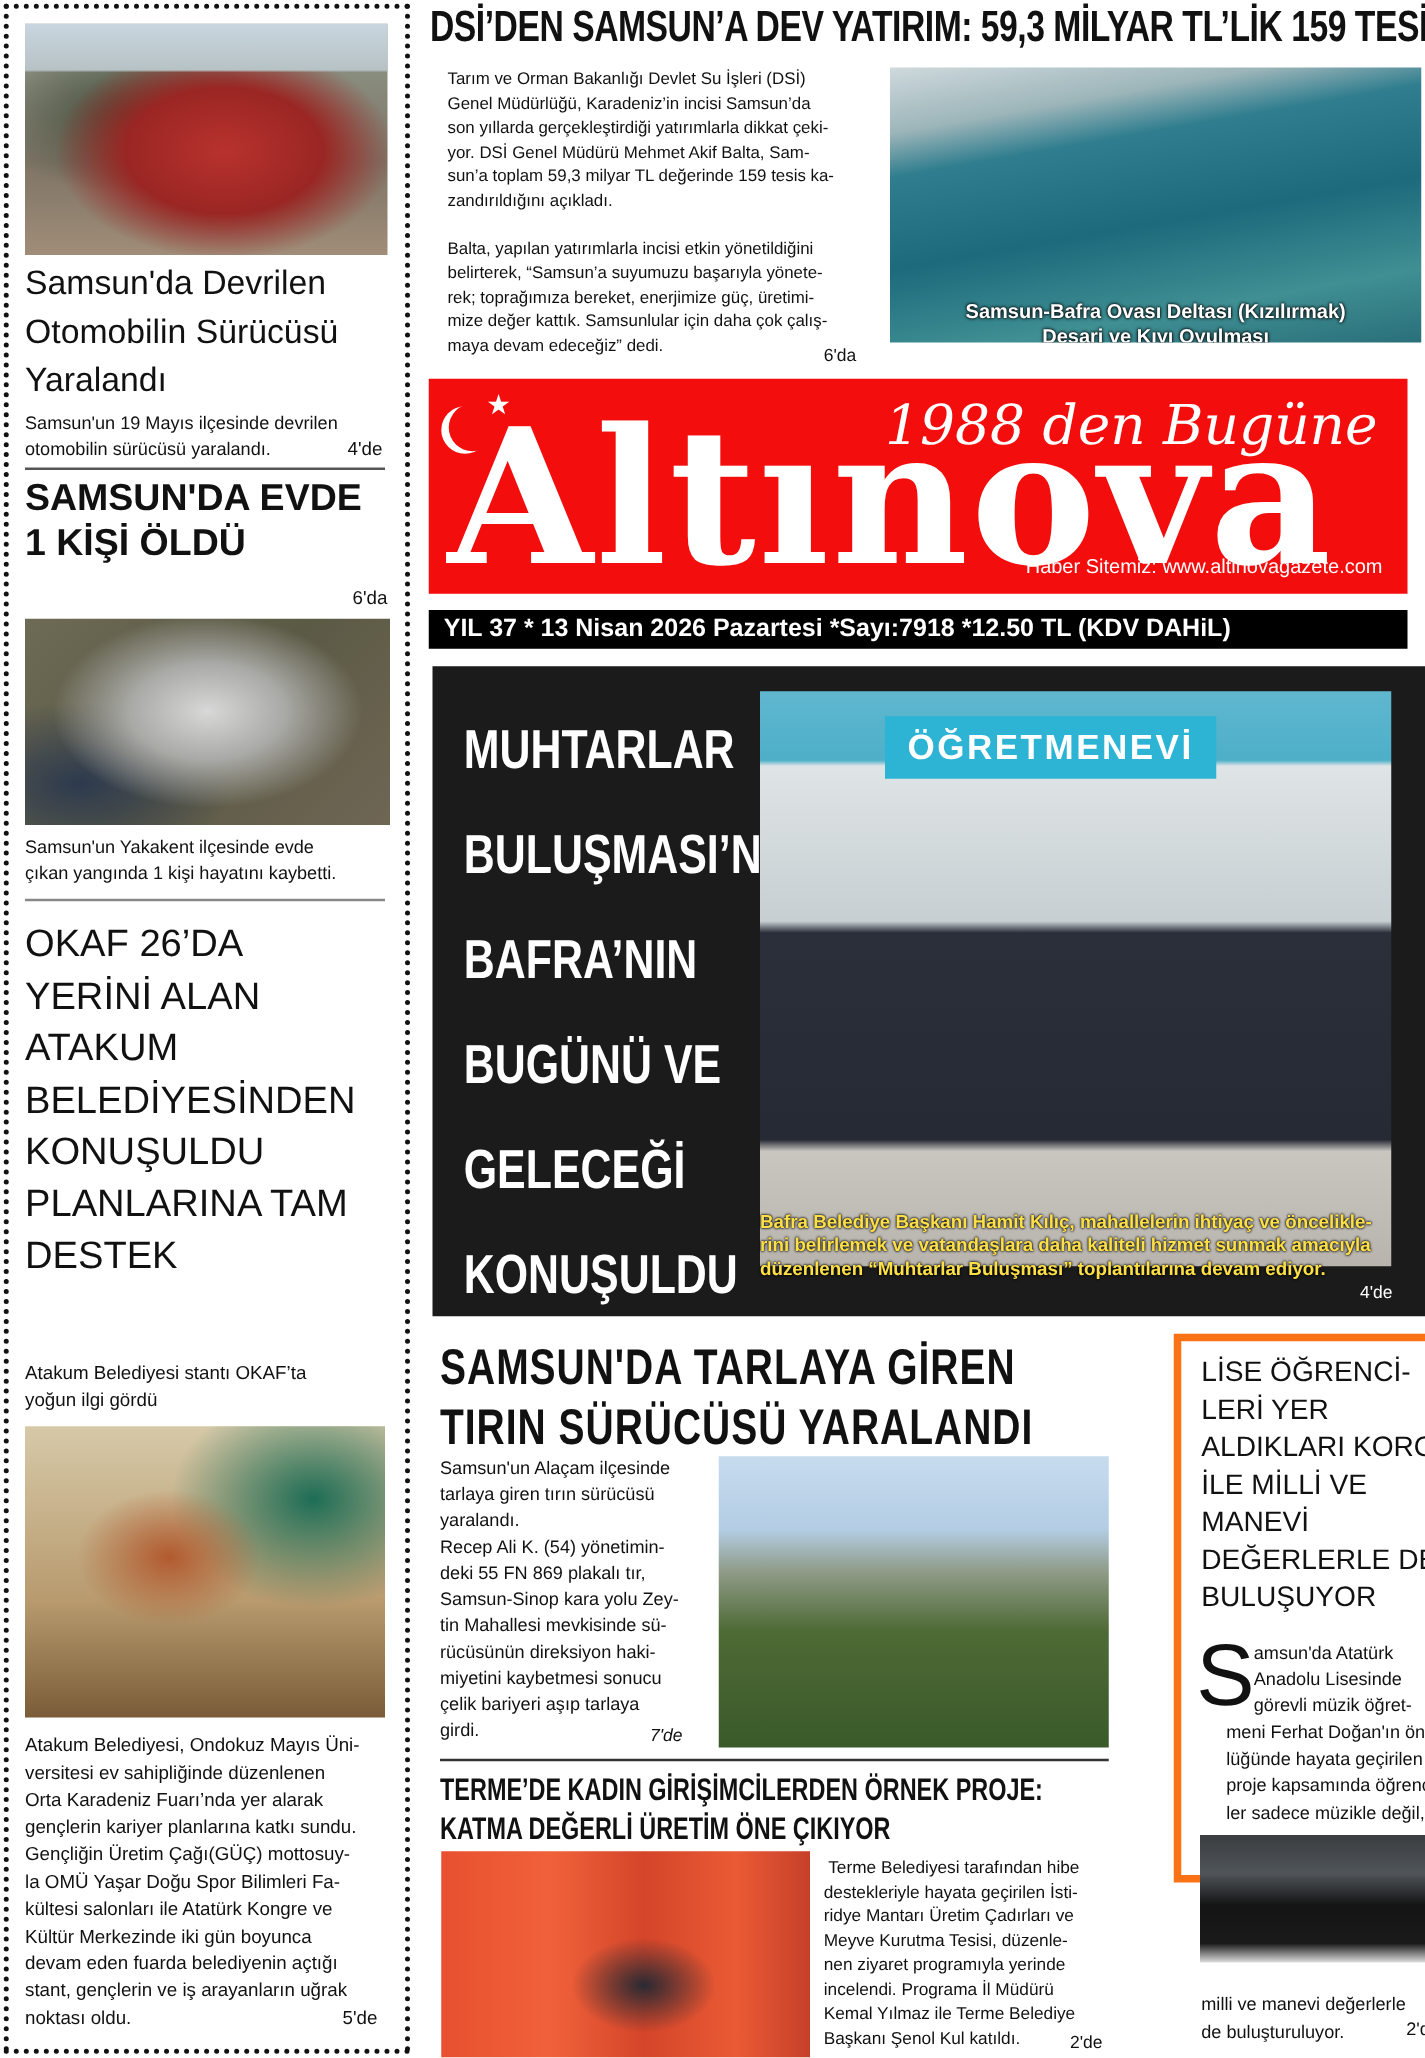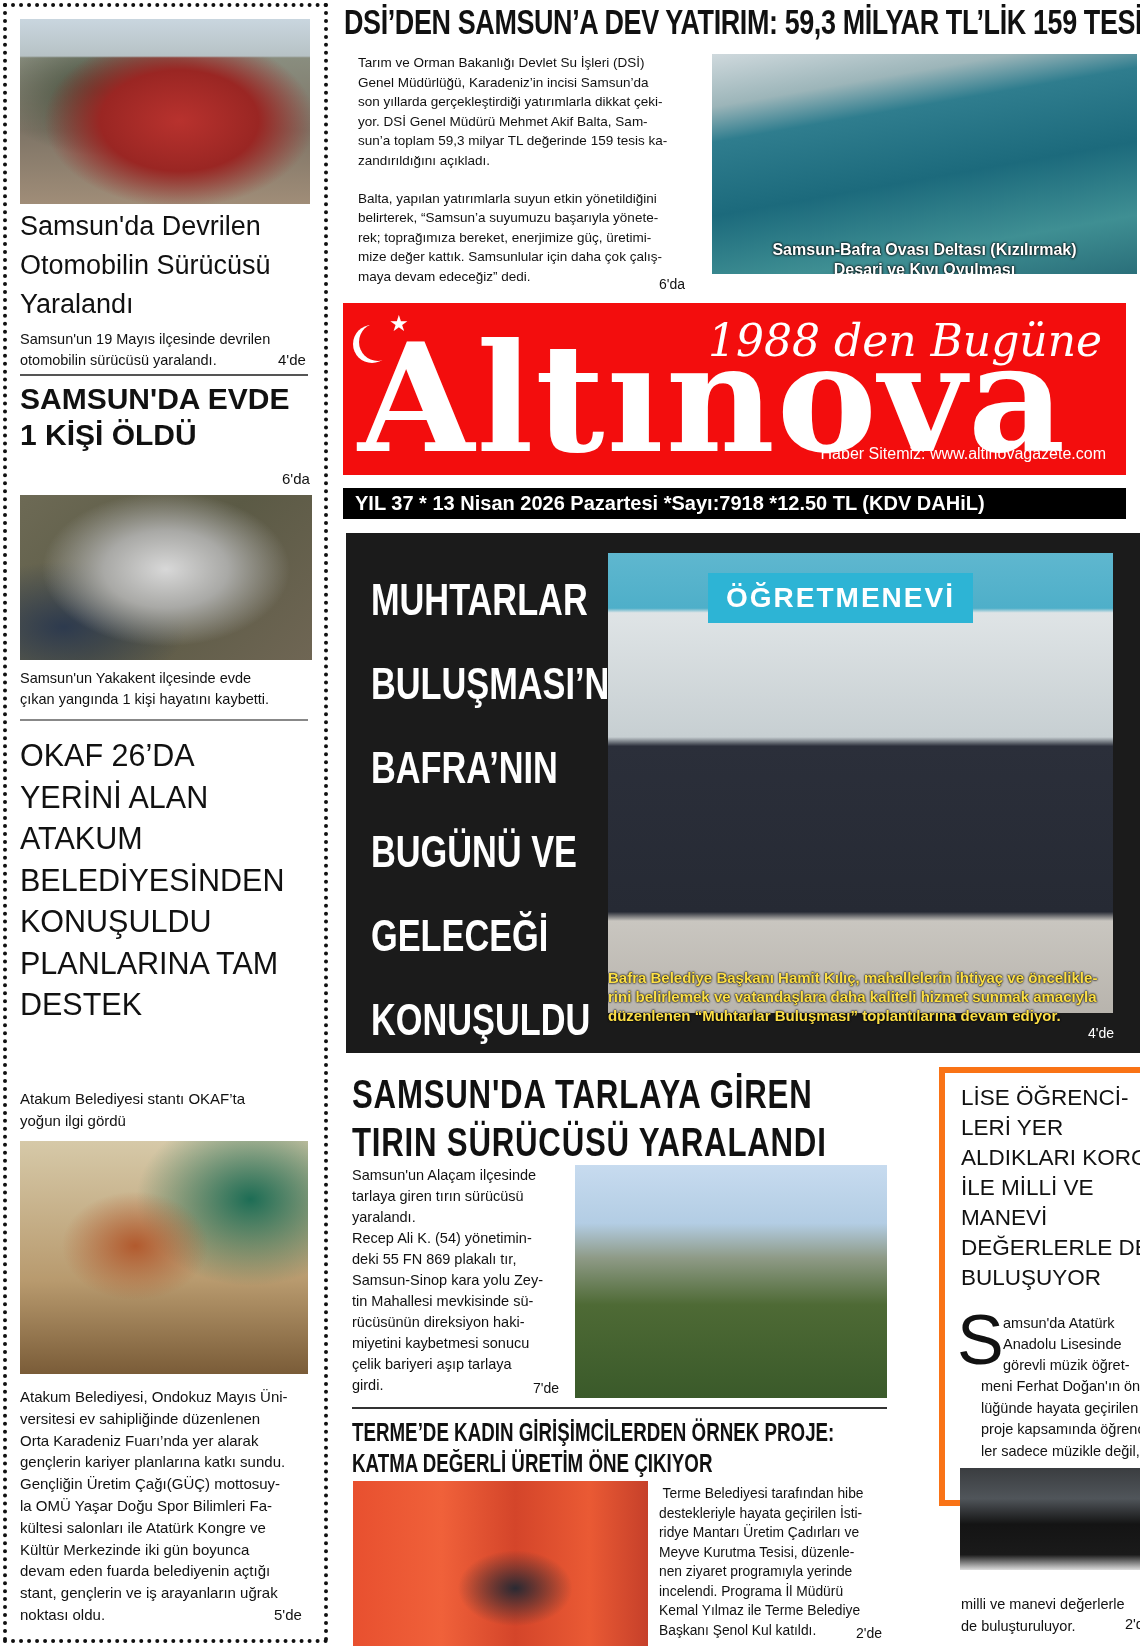--- a/index.html
+++ b/index.html
@@ -124,21 +124,21 @@
 <div style="position:absolute;left:344px;top:3px;width:1020px;font-weight:700;font-size:35px;line-height:38px;white-space:nowrap;transform:scaleX(0.77);transform-origin:left top;letter-spacing:-0.5px;">DSİ’DEN SAMSUN’A DEV YATIRIM: 59,3 MİLYAR TL’LİK 159 TESİS HAYATA GEÇTİ</div>
 
 <div style="position:absolute;left:358px;top:53px;width:345px;font-size:13.5px;line-height:19.6px;">
   <div>Tarım ve Orman Bakanlığı Devlet Su İşleri (DSİ)</div>
   <div>Genel Müdürlüğü, Karadeniz’in incisi Samsun’da</div>
   <div>son yıllarda gerçekleştirdiği yatırımlarla dikkat çeki-</div>
   <div>yor. DSİ Genel Müdürü Mehmet Akif Balta, Sam-</div>
   <div>sun’a toplam 59,3 milyar TL değerinde 159 tesis ka-</div>
   <div>zandırıldığını açıkladı.</div>
   <div style="height:18px;"></div>
-  <div>Balta, yapılan yatırımlarla suyun etkin yönetildiğini</div>
+  <div>Balta, yapılan yatırımlarla incisi etkin yönetildiğini</div>
   <div>belirterek, “Samsun’a suyumuzu başarıyla yönete-</div>
   <div>rek; toprağımıza bereket, enerjimize güç, üretimi-</div>
   <div>mize değer kattık. Samsunlular için daha çok çalış-</div>
   <div>maya devam edeceğiz” dedi.</div>
 </div>
 <div class="ref" style="left:659px;top:276px;font-size:14px;">6'da</div>
 
 <div class="photo ph-delta" style="left:712px;top:54px;width:425px;height:220px;">
   <div style="position:absolute;left:0;right:0;top:186px;text-align:center;color:#fff;font-weight:700;font-size:16px;line-height:20px;text-shadow:0 0 3px #000,0 0 2px #000;">
     <div>Samsun-Bafra Ovası Deltası (Kızılırmak)</div>
@@ -185,21 +185,21 @@
   <div>yaralandı.</div>
   <div>Recep Ali K. (54) yönetimin-</div>
   <div>deki 55 FN 869 plakalı tır,</div>
   <div>Samsun-Sinop kara yolu Zey-</div>
   <div>tin Mahallesi mevkisinde sü-</div>
   <div>rücüsünün direksiyon haki-</div>
   <div>miyetini kaybetmesi sonucu</div>
   <div>çelik bariyeri aşıp tarlaya</div>
   <div>girdi.</div>
 </div>
-<div class="ref" style="left:533px;top:1380px;font-size:14px;">7'de</div>
+<div class="ref" style="left:520px;top:1380px;font-size:14px;font-style:italic;">7'de</div>
 <div class="photo ph-truck" style="left:575px;top:1165px;width:312px;height:233px;"></div>
 <div class="rule" style="left:352px;top:1407px;width:535px;background:#333;"></div>
 
 <div style="position:absolute;left:352px;top:1417px;width:700px;font-weight:700;font-size:25px;line-height:31px;transform:scaleX(0.75);transform-origin:left top;white-space:nowrap;">
   <div>TERME’DE KADIN GİRİŞİMCİLERDEN ÖRNEK PROJE:</div>
   <div>KATMA DEĞERLİ ÜRETİM ÖNE ÇIKIYOR</div>
 </div>
 <div class="photo ph-mushroom" style="left:353px;top:1481px;width:295px;height:165px;"></div>
 <div style="position:absolute;left:659px;top:1484px;width:230px;font-size:13.8px;line-height:19.5px;">
   <div style="white-space:pre;"> Terme Belediyesi tarafından hibe</div>

